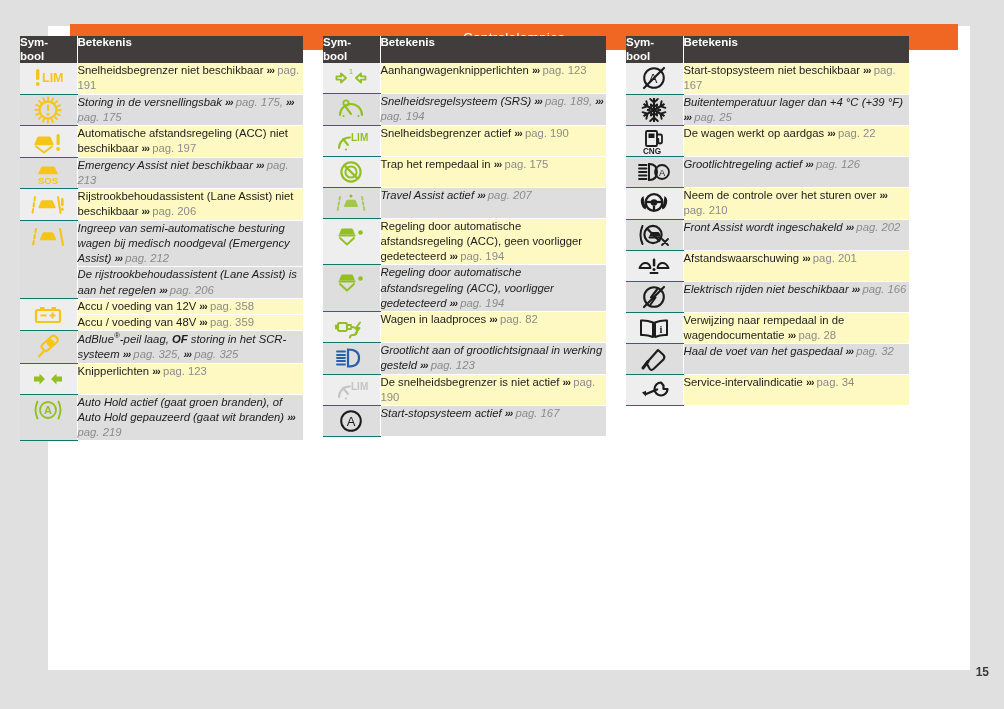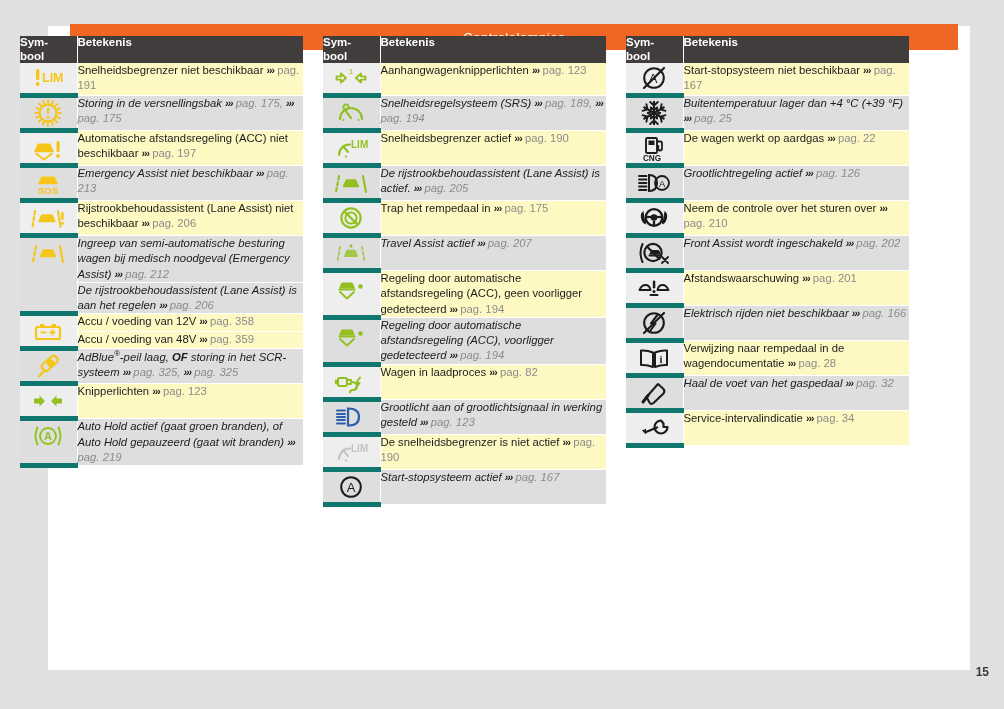--- a/index.html
+++ b/index.html
@@ -35,21 +35,21 @@
     font-size:11.5px;font-weight:700;text-align:left;
     padding:8px 7px 9px 7px;line-height:1.18;
     border-right:1px solid #ffffff;
   }
   .hdr th:last-child{border-right:none;}
   .c-sym{width:57px;}
   .c-txt{width:226px;}
   .sym-cell{
     background:#eeeeee;
     border-right:1px solid #ffffff;
-    border-bottom:5px solid #0f766e;
+    border-bottom:1px solid #0f766e;
     text-align:right;vertical-align:middle;
     padding:4px 2px;
   }
   .sym-cell.alt{background:#dedede;}
   .txt-cell{
     background:#fef9c3;
     border-bottom:1px solid #ffffff;
     font-size:11.3px;line-height:1.35;color:#1c1c1c;
     padding:6px 9px 7px 9px;
   }
@@ -227,29 +227,20 @@
           <tr>
             <td class="sym-cell" rowspan="1"><span><svg class="ic" viewBox="0 0 34 30">
                   <path d="M5 22 A10.5 10.5 0 0 1 16 11.5" fill="none" stroke="#93c020" stroke-width="2.1" stroke-linecap="round"></path>
                   <path d="M14 19 L9 13" stroke="#93c020" stroke-width="2" stroke-linecap="round"></path>
                   <circle cx="12" cy="23.5" r="1.1" fill="#93c020"></circle>
                   <text x="17" y="15" font-family="Liberation Sans,sans-serif" font-size="10" font-weight="700" fill="#93c020">LIM</text>
                 </svg></span></td>
             <td class="txt-cell"><span>Snelheidsbegrenzer actief </span><span class="chev">›››</span> <span class="ref">pag. 190</span></td>
           </tr>
           <tr>
-            <td class="sym-cell alt" rowspan="1"><span><svg class="ic" viewBox="0 0 34 30">
-                  <path d="M5 8 L2 24" stroke="#93c020" stroke-width="2.1" stroke-linecap="round" stroke-dasharray="3.5 2.6"></path>
-                  <path d="M9.5 17 L11.5 12.3 Q11.9 11.3 13 11.3 L21 11.3 Q22.1 11.3 22.5 12.3 L24.5 17 Z" fill="#93c020"></path>
-                  <rect x="8.9" y="17" width="16.2" height="2.2" rx="1" fill="#93c020"></rect>
-                  <path d="M29 8 L32 24" stroke="#93c020" stroke-width="2.1" stroke-linecap="round"></path>
-                </svg></span></td>
-            <td class="txt-cell alt"><span>De rijstrookbehoudassistent (Lane Assist) is actief. </span><span class="chev">›››</span> <span class="ref">pag. 205</span></td>
-          </tr>
-          <tr>
             <td class="sym-cell" rowspan="1"><span><svg class="ic" viewBox="0 0 34 30">
                   <circle cx="17" cy="15" r="9.6" fill="none" stroke="#93c020" stroke-width="2.2"></circle>
                   <circle cx="17" cy="15" r="5.6" fill="none" stroke="#93c020" stroke-width="2"></circle>
                   <path d="M10.5 8.5 L23.5 21.5" stroke="#93c020" stroke-width="2.4" stroke-linecap="round"></path>
                 </svg></span></td>
             <td class="txt-cell"><span>Trap het rempedaal in </span><span class="chev">›››</span> <span class="ref">pag. 175</span></td>
           </tr>
           <tr>
             <td class="sym-cell alt" rowspan="1"><span><svg class="ic" viewBox="0 0 34 30">
                   <path d="M6 9 L3.5 23" stroke="#93c020" stroke-width="1.8" stroke-linecap="round" stroke-dasharray="2.8 2.4" opacity=".75"></path>

